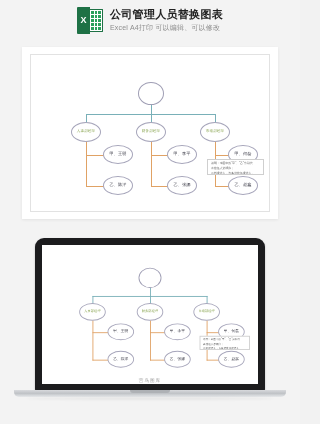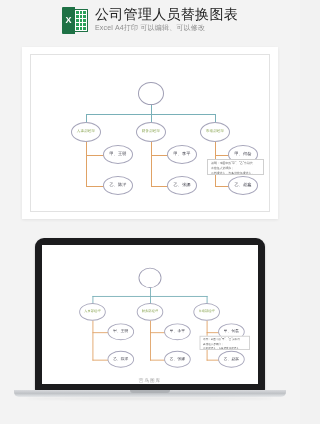--- a/index.html
+++ b/index.html
@@ -32,21 +32,21 @@
   .xls-icon .right{
     position:absolute;left:13px;top:2px;width:13px;height:23px;
     background:#ffffff;border:1px solid #1e7145;border-left:none;
     border-radius:0 1px 1px 0;
     display:grid;grid-template-columns:1fr 1fr 1fr;grid-template-rows:repeat(5,1fr);
     gap:1px;padding:1px;
   }
   .xls-icon .right i{background:#2aa05a;display:block;}
   .head-text{display:flex;flex-direction:column;gap:2px;}
   .title{
-    font-size:14px;font-weight:normal;color:#222222;letter-spacing:.3px;
+    font-size:11px;font-weight:bold;color:#222222;letter-spacing:.3px;
     line-height:13px;white-space:nowrap;
   }
   .subtitle{
     font-size:7px;color:#8d8d8d;line-height:9px;white-space:nowrap;
     letter-spacing:.2px;
   }
 
   
   .card{
     position:absolute;left:22px;top:47px;width:256px;height:172px;

